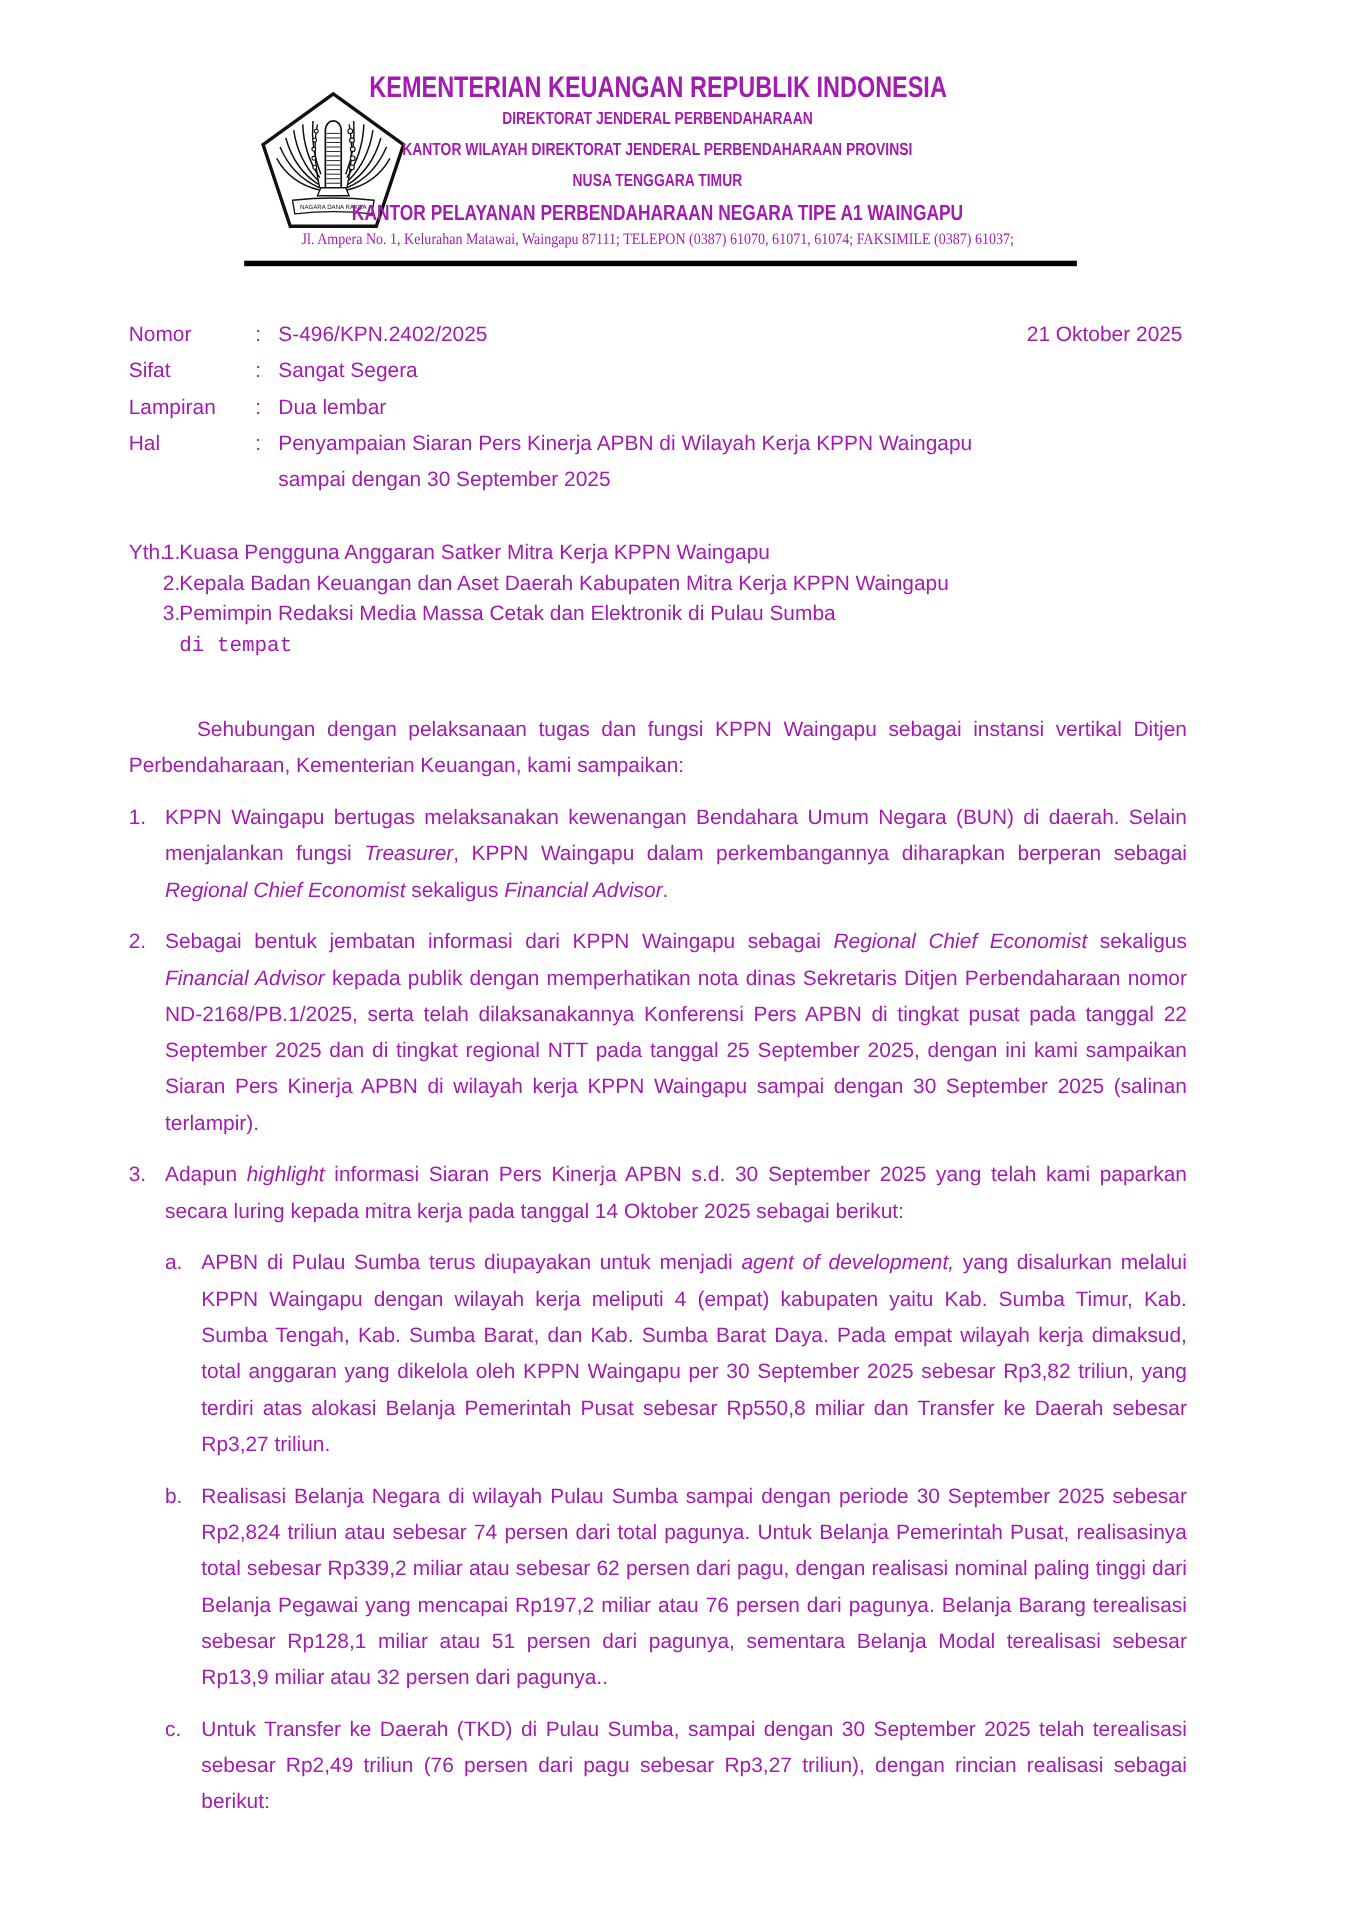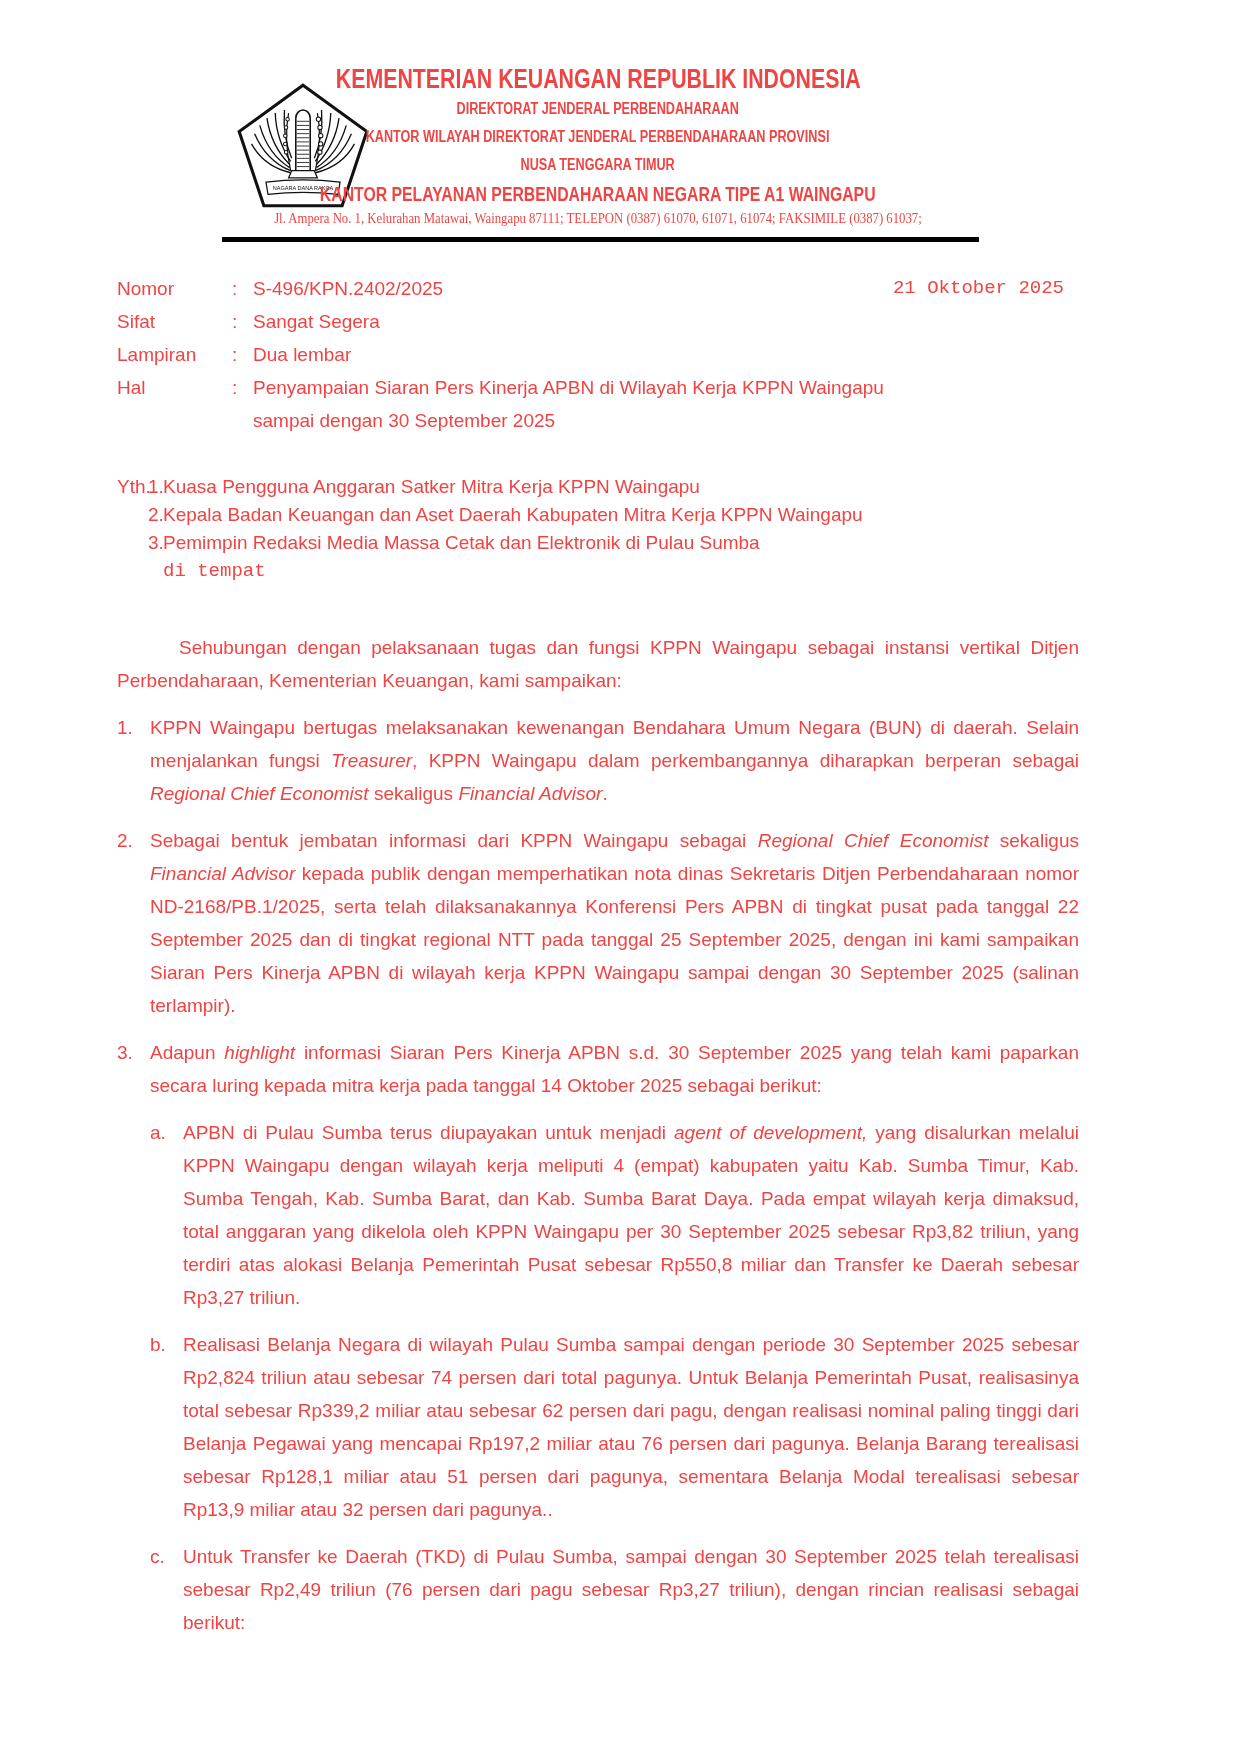--- a/index.html
+++ b/index.html
@@ -1,43 +1,43 @@
 <!DOCTYPE html>
 <html><head>
 <meta charset="utf-8">
 <style>
   html,body { margin:0; padding:0; background:#fff; }
   .page {
     position:relative; width:1198px; height:1754px; background:#ffffff;
-    color:#ef4444; font-family:"Liberation Sans","DejaVu Sans",sans-serif;
+    color:#a21caf; font-family:"Liberation Sans","DejaVu Sans",sans-serif;
     overflow:hidden;
   }
   .content { padding:0 119px 0 117px; }
 
   
   .letterhead { position:relative; padding-top:64px; }
   .lh-logo { position:absolute; left:116px; top:80px; width:140px; height:132px; }
   .lh-text { text-align:center; }
   .lh-line { font-weight:bold; white-space:nowrap; }
   .lh-line > span { display:inline-block; transform:scaleX(0.79); transform-origin:50% 50%; }
   .lh1 { font-size:27px; line-height:31px; }
   .lh2 { font-size:16px; line-height:28px; }
   .lh3 { font-size:20px; line-height:30px; }
   .lh-addr { font-size:14.5px; line-height:18px; white-space:nowrap;font-family:Liberation Serif, serif; }
   .lh-addr > span { display:inline-block; transform:scaleX(0.88); transform-origin:50% 50%; }
   .rule { margin:10px 100px 0 105px; border-top:5px solid #000; }
 
   
-  .meta { position:relative; margin-top:30px; font-size:19px; line-height:33px; }
+  .meta { position:relative; margin-top:46px; font-size:19px; line-height:33px; }
   .meta-row { display:flex; }
   .meta-label { width:115px; flex:none; }
   .meta-colon { width:21px; flex:none; }
   .meta-value { flex:1; }
   .meta-value.wrap { max-width:690px; }
-  .meta-date { position:absolute; top:0; right:15px;font-family:Liberation Mono, monospace; }
+  .meta-date { position:absolute; top:0; right:4px; }
 
   
   .recipients { margin-top:36px; font-size:19px; line-height:28px; }
   .yth { display:flex; }
   .yth-label { width:31px; flex:none; }
   .recipient-row { display:flex; }
   .recipient-marker { width:15px; flex:none; }
   .recipient-closing { padding-left:15px;font-family:Liberation Mono, monospace; }
 
   

